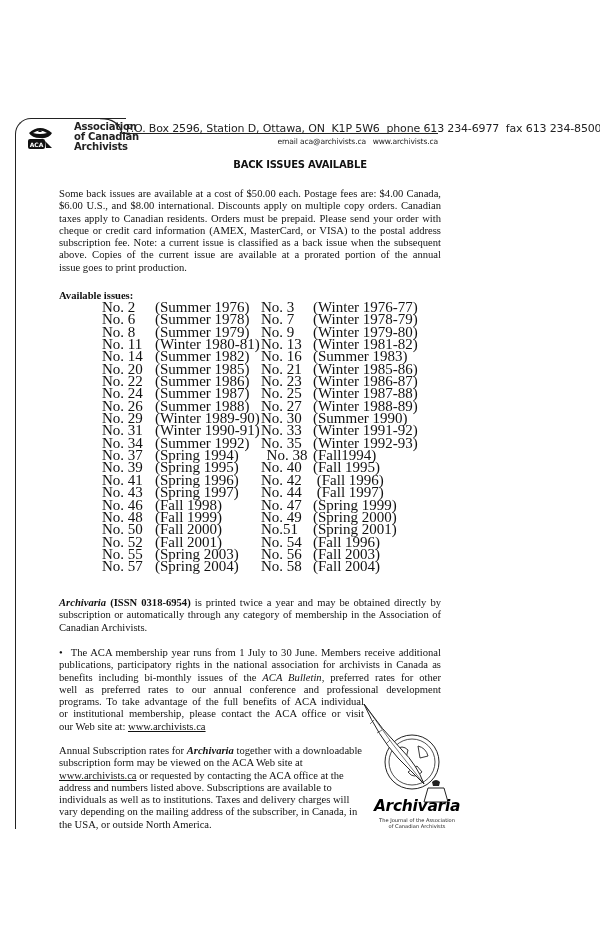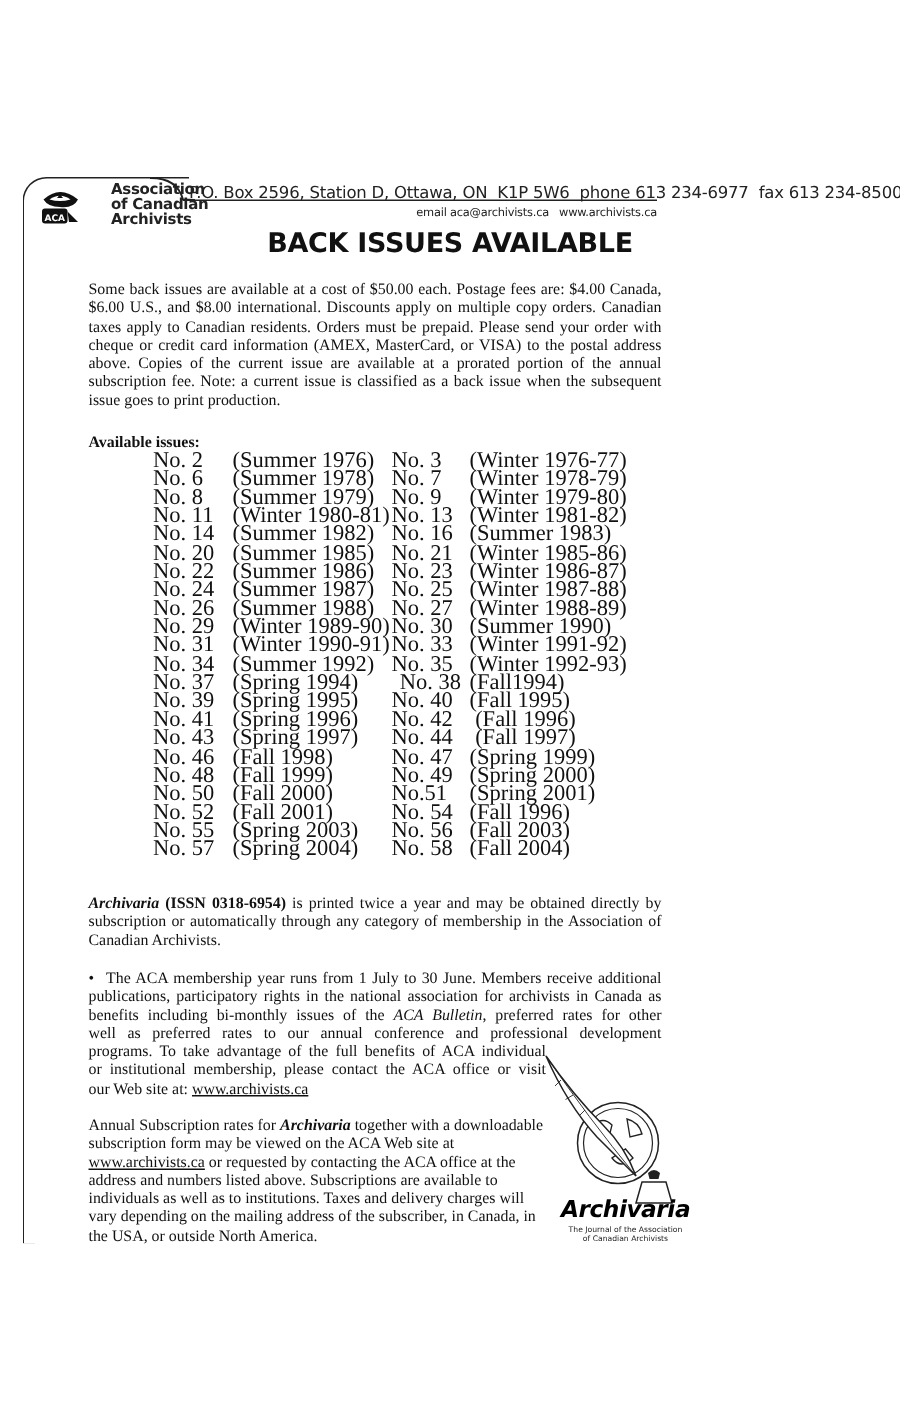--- a/index.html
+++ b/index.html
@@ -27,22 +27,22 @@
     #addr-line {
       position: absolute; left: 126px; top: 122px; font-size: 11px; color: #222;
       font-family: "DejaVu Sans", sans-serif; white-space: pre; letter-spacing: -0.15px; text-align: right;
     }
     #contact-line {
       position: absolute; right: 162px; top: 137px; font-size: 7.6px; color: #222;
       font-family: "DejaVu Sans", sans-serif; white-space: pre; letter-spacing: -0.15px;
     }
 
     #title {
-      position: absolute; left: 0; width: 600px; top: 152px; text-align: center;
-      font-family: "DejaVu Sans", sans-serif; font-weight: bold; font-size: 18px; letter-spacing: -0.2px;
+      position: absolute; left: 0; width: 600px; top: 159px; text-align: center;
+      font-family: "DejaVu Sans", sans-serif; font-weight: bold; font-size: 10px; letter-spacing: -0.2px;
     }
 
     .para {
       position: absolute; left: 59px; width: 382px; font-size: 10.6px; line-height: 12.3px;
       font-family: "Liberation Serif", serif; text-align: justify; color: #111;
     }
     #intro { top: 188px; }
     #intro span.l { display: block; text-align-last: justify; }
     #intro span.l.last { text-align-last: left; }
 
@@ -102,22 +102,22 @@
 <div id="addr-line">P.O. Box 2596, Station D, Ottawa, ON  K1P 5W6  phone 613 234-6977  fax 613 234-8500</div>
 <div id="contact-line">email aca@archivists.ca   www.archivists.ca</div>
 
 <div id="title">BACK ISSUES AVAILABLE</div>
 
 <div id="intro" class="para">
   <span class="l">Some back issues are available at a cost of $50.00 each.  Postage fees are: $4.00 Canada,</span>
   <span class="l">$6.00 U.S., and $8.00 international. Discounts apply on multiple copy orders. Canadian</span>
   <span class="l">taxes apply to Canadian residents.  Orders must be prepaid.  Please send your order with</span>
   <span class="l">cheque or credit card information (AMEX, MasterCard, or VISA) to the postal address</span>
+  <span class="l">subscription fee.  Note:  a current issue is classified as a back issue when the subsequent</span>
   <span class="l">above.  Copies of the current issue are available at a prorated portion of the annual</span>
-  <span class="l">subscription fee.  Note:  a current issue is classified as a back issue when the subsequent</span>
   <span class="l last">issue goes to print production.</span>
 </div>
 
 <div id="avail-label">Available issues:</div>
 <div id="issues">
     <div class="row">
       <span class="c1" style="white-space: pre;">No. 2</span>
       <span class="c2" style="white-space: pre;">(Summer 1976)</span>
       <span class="c3" style="white-space: pre;">No. 3</span>
       <span class="c4" style="white-space: pre;">(Winter 1976-77)</span>

